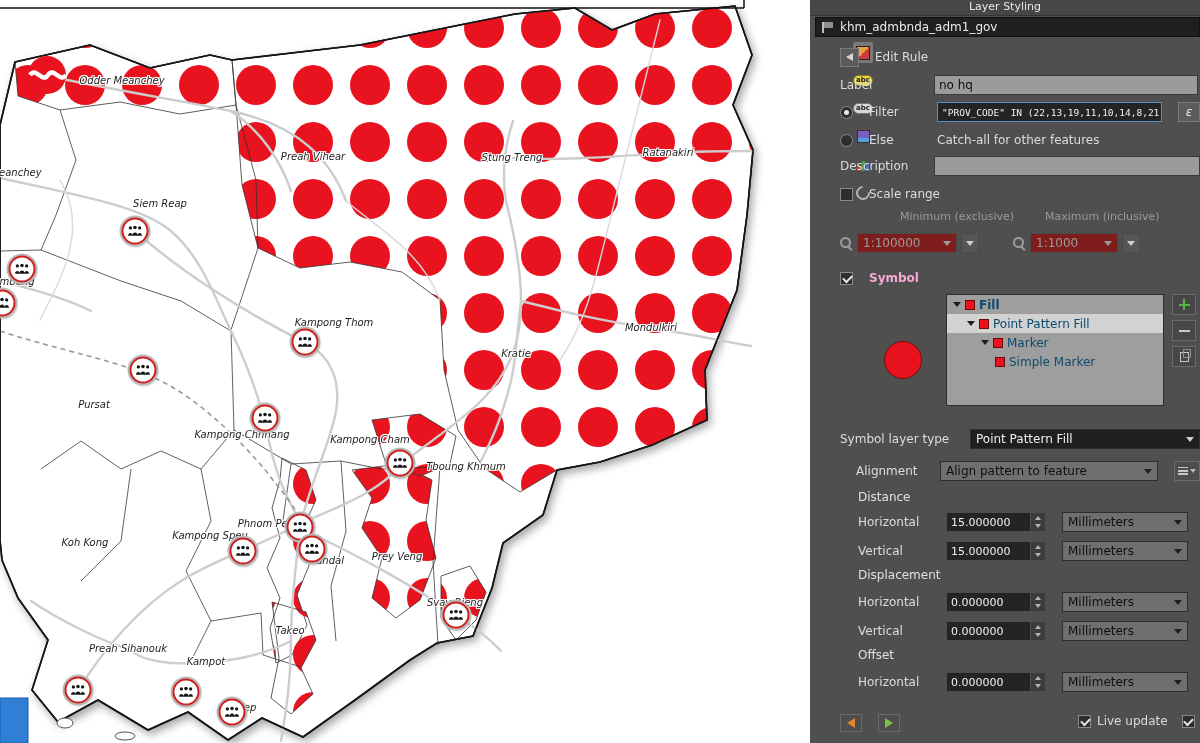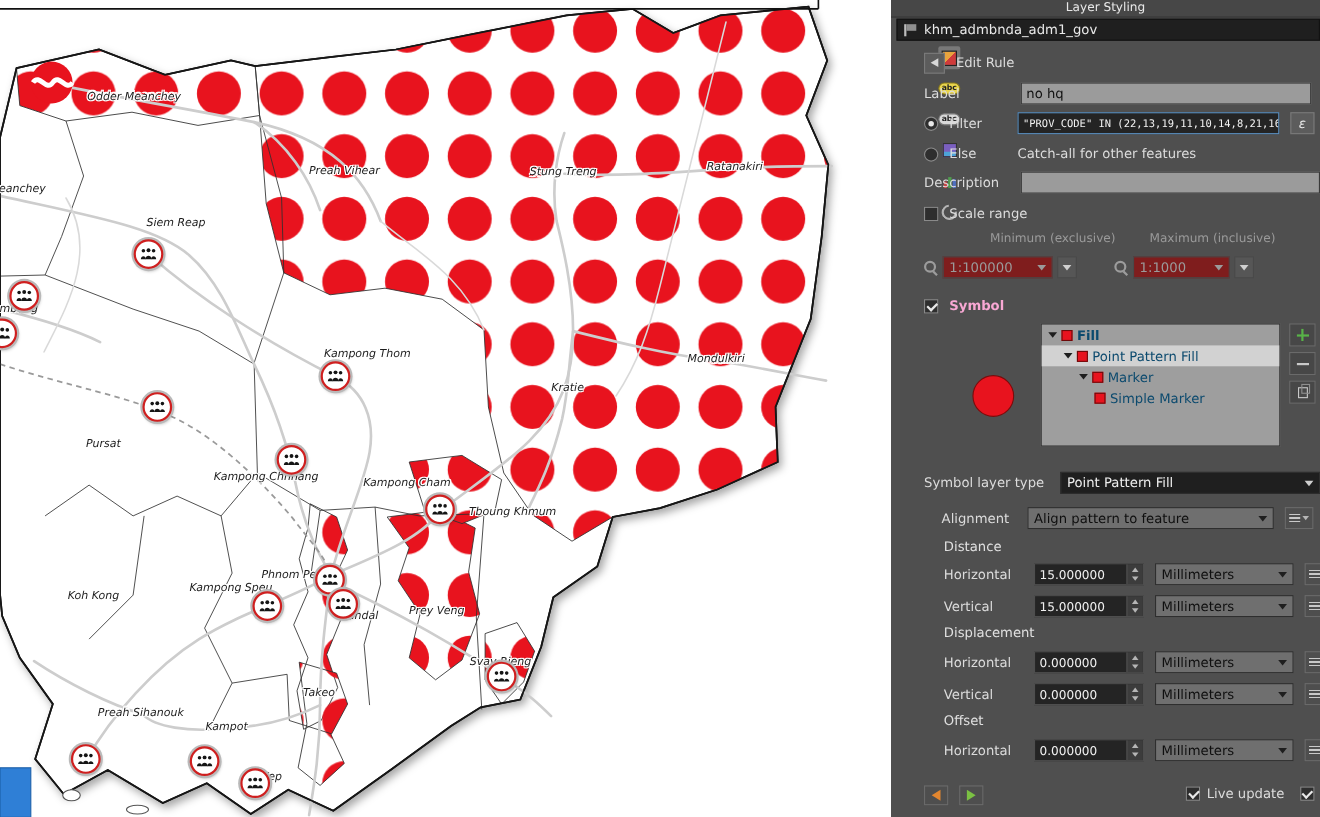--- a/index.html
+++ b/index.html
@@ -42,21 +42,21 @@
   .tabicon{width:20px;height:21px;display:flex;align-items:center;justify-content:center;border-radius:2px;}
   .tabicon.active{background:#787878;}
   .ic-sym{width:12px;height:12px;background:linear-gradient(135deg,#e8a33d 0 50%,#cf3b3b 50% 100%);border:1px solid #222;}
   .ic-abc{background:#e8d44d;border-radius:6px;color:#222;font-size:7px;font-weight:bold;padding:1px 2px;border:1px solid #8a7a1a;line-height:7px;}
   .ic-abc.gray{background:#d9d9d9;border-color:#777;}
   .ic-cube{width:11px;height:11px;background:#7a5fc0;border:1px solid #333;box-shadow:inset 0 -4px 0 #4da3d8;}
   .ic-chart{display:flex;align-items:flex-end;gap:1px;height:12px;}
   .ic-chart i{width:3px;display:block;}
   .ic-hist{width:10px;height:10px;border:2px solid #b5b5b5;border-radius:50%;border-top-color:transparent;transform:rotate(40deg);}
 
-  .prow{position:absolute;left:30px;right:0;height:22px;display:flex;align-items:center;gap:10px;}
+  .prow{position:absolute;left:30px;right:0;height:22px;display:flex;align-items:center;gap:16px;}
   .cap{flex:none;}
   .cap.w78{width:78px;}
   .cap.w58{width:52px;}
   .muted{color:#9a9a9a;}
   .bold{font-weight:bold;color:#f9a8d4;}
 
   .backbtn{width:19px;height:19px;background:#5c5c5c;border:1px solid #7a7a7a;display:flex;align-items:center;justify-content:center;box-sizing:border-box;flex:none;}
   .tri-left{width:0;height:0;border-top:4.5px solid transparent;border-bottom:4.5px solid transparent;border-right:7px solid #d8d8d8;}
   .tri-dn{width:0;height:0;border-left:4px solid transparent;border-right:4px solid transparent;border-top:5px solid #cfcfcf;flex:none;}
   .tri-dn.dk{border-top-color:#1e1e1e;}
@@ -202,21 +202,21 @@
 
       <rect x="0" y="698" width="28" height="45" fill="#2f7fd6" stroke="#1b5fa8"></rect>
 
       <g>
         <line x1="0" y1="8" x2="744" y2="8" stroke="#111" stroke-width="1.5"></line>
         <line x1="744" y1="0" x2="744" y2="8" stroke="#111" stroke-width="1.5"></line>
       </g>
     </svg>
 
     <div id="map-labels">
-        <div class="map-label" style="left: 122px; top: 88px;">Odder Meanchey</div>
+        <div class="map-label" style="left: 122px; top: 80px;">Odder Meanchey</div>
         <div class="map-label" style="left: 16px; top: 172px;">Meanchey</div>
         <div class="map-label" style="left: 313px; top: 156px;">Preah Vihear</div>
         <div class="map-label" style="left: 512px; top: 157px;">Stung Treng</div>
         <div class="map-label" style="left: 668px; top: 152px;">Ratanakiri</div>
         <div class="map-label" style="left: 160px; top: 203px;">Siem Reap</div>
         <div class="map-label" style="left: 14px; top: 281px;">ambang</div>
         <div class="map-label" style="left: 334px; top: 322px;">Kampong Thom</div>
         <div class="map-label" style="left: 651px; top: 327px;">Mondulkiri</div>
         <div class="map-label" style="left: 516px; top: 353px;">Kratie</div>
         <div class="map-label" style="left: 94px; top: 404px;">Pursat</div>

